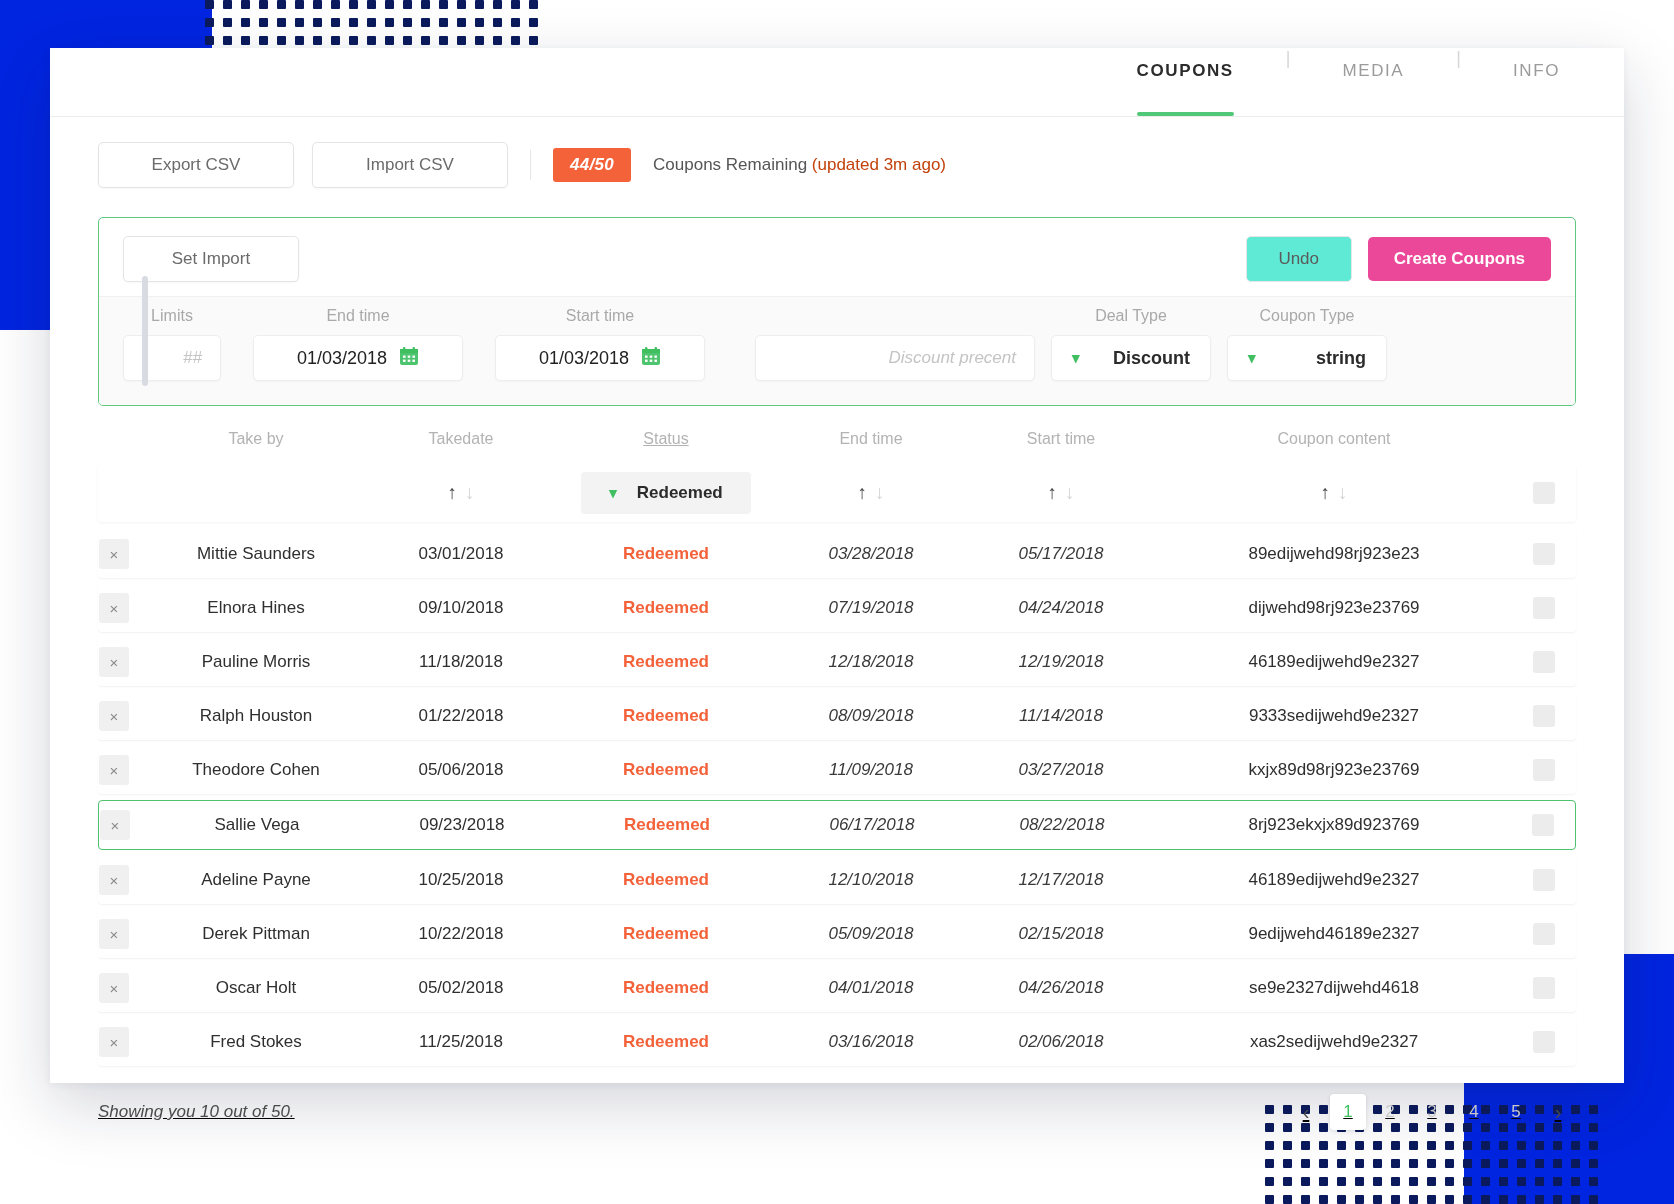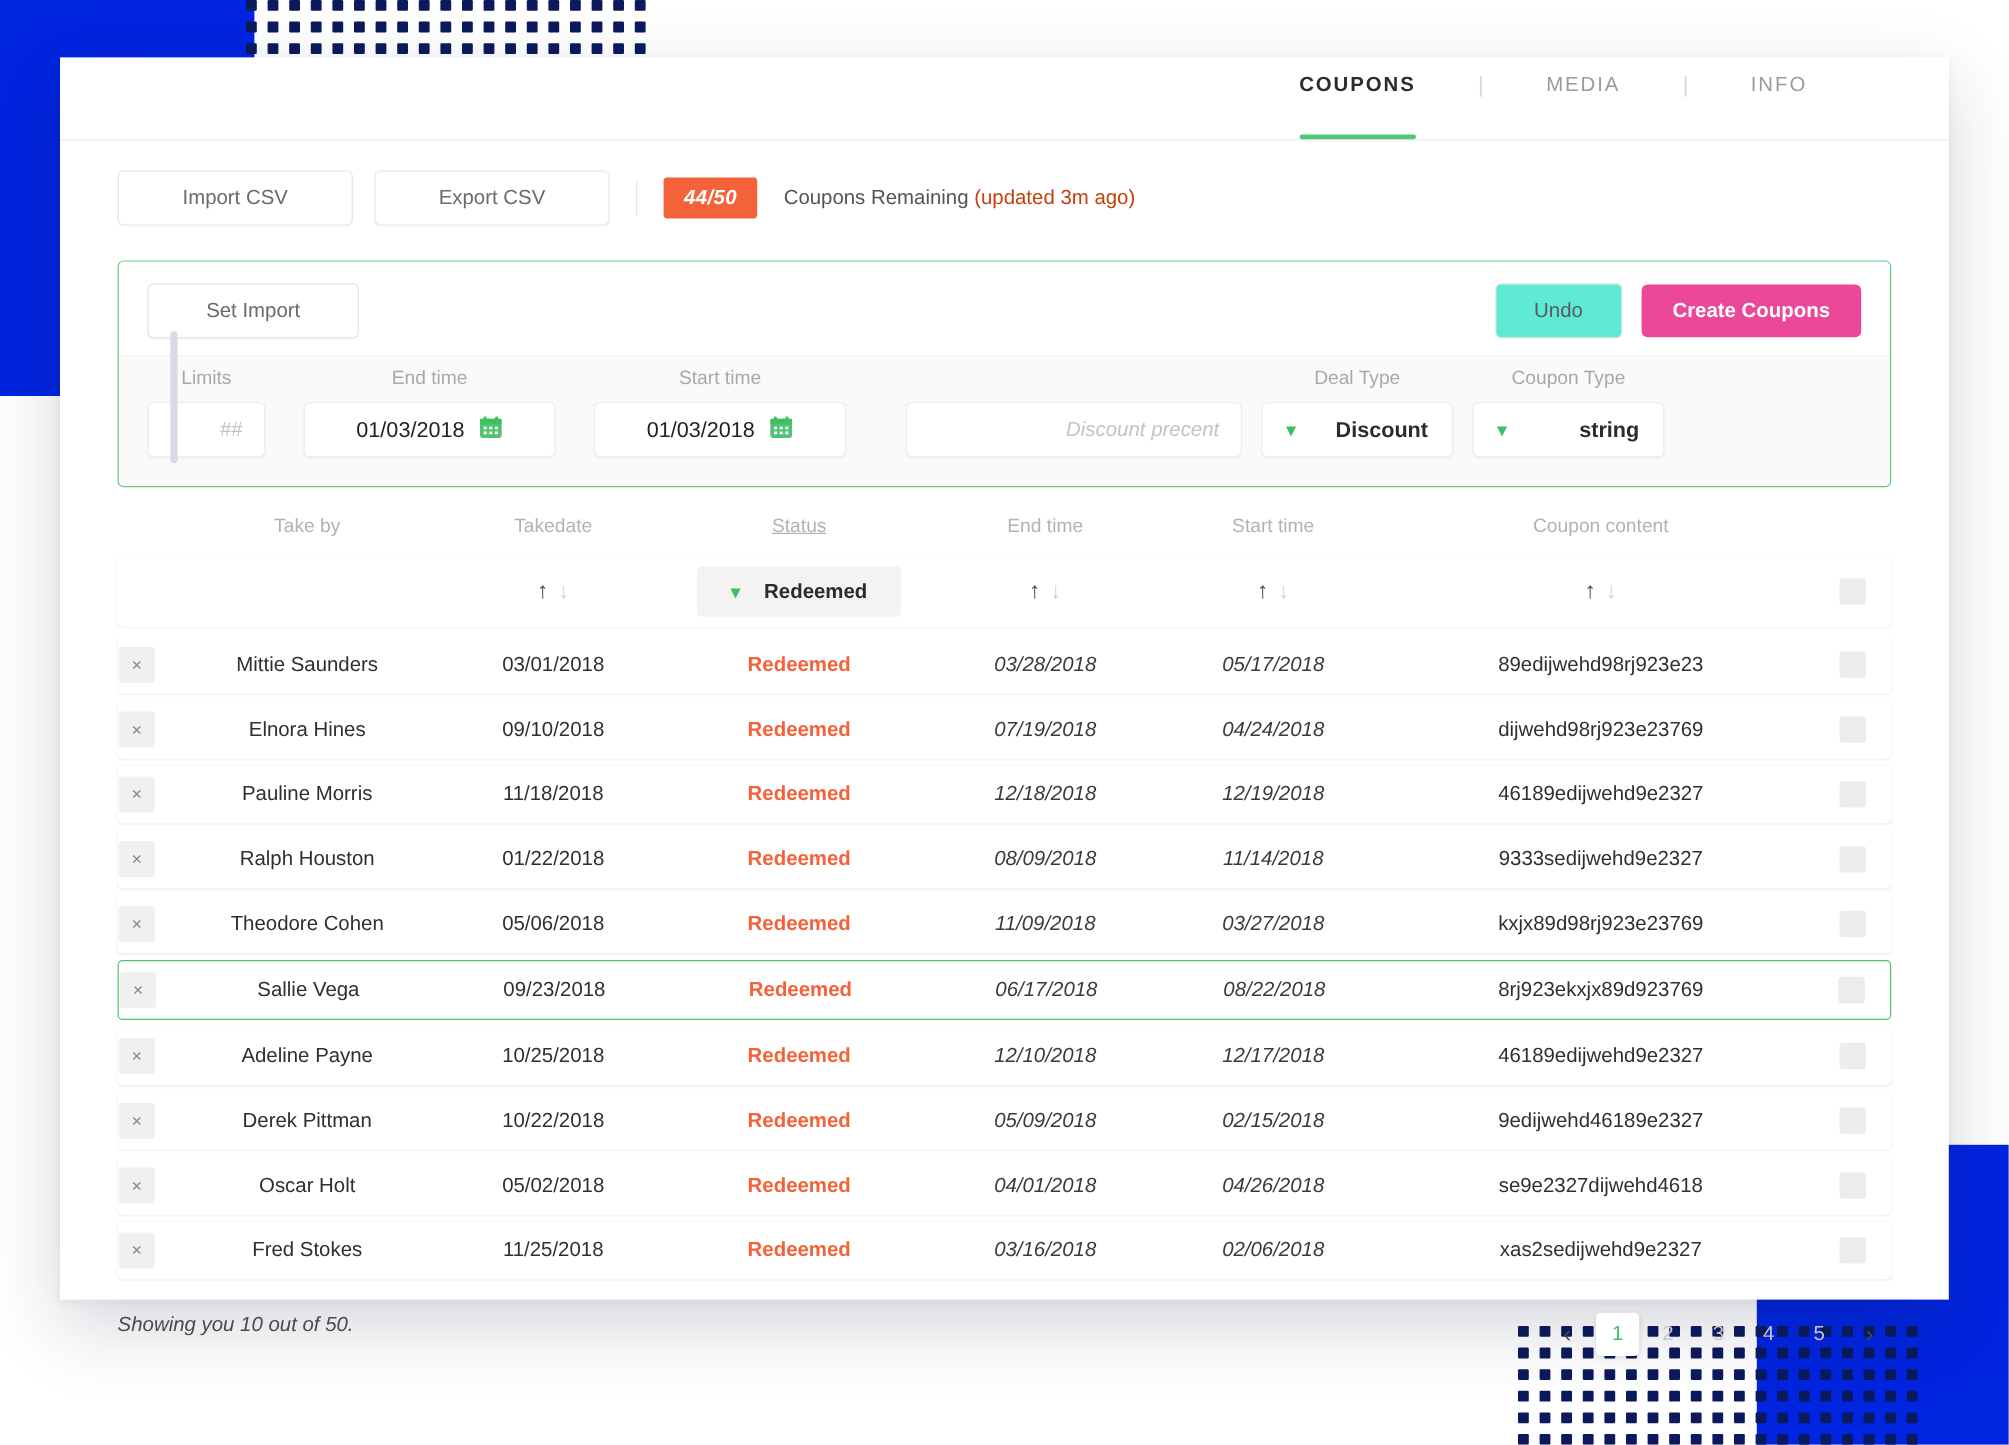--- a/index.html
+++ b/index.html
@@ -19,21 +19,21 @@
 
   
   .window{
     position:absolute;left:50px;top:48px;width:1574px;height:1035px;
     background:#ffffff;
     box-shadow:0 22px 60px rgba(20,30,60,.18), 0 2px 8px rgba(20,30,60,.06);
   }
   .scroll-track{position:absolute;left:92px;top:228px;width:6px;height:110px;background:#d8dbe2;border-radius:3px;}
 
   
-  .tabbar{height:68px;border-bottom:1px solid #ececec;display:flex;align-items:center;justify-content:flex-end;padding-right:118px;background:#fff;}
+  .tabbar{height:68px;border-bottom:1px solid #ececec;display:flex;justify-content:flex-end;padding-right:64px;background:#fff;}
   .tab{position:relative;font-size:17px;letter-spacing:1.6px;color:#9b9b9b;padding:0 0 22px 0;display:flex;align-items:center;height:68px;box-sizing:border-box;cursor:pointer;}
   .tab.active{color:#2c2c2c;font-weight:700;}
   .tab.active::after{content:"";position:absolute;left:0;right:0;bottom:0;height:4px;background:#50c878;border-radius:2px;}
   .tabsep{color:#d6d6d6;font-size:18px;margin:0 52px;padding-bottom:22px;}
 
   
   .body{padding:0 48px;}
 
   .toolbar{display:flex;align-items:center;height:96px;}
   .btn-outline{
@@ -122,21 +122,21 @@
   .h-x{width:48px;}
   .h-name{width:220px;text-align:center;}
   .h-take{width:190px;text-align:center;}
   .h-status{width:220px;text-align:center;text-decoration:underline;}
   .h-end{width:190px;text-align:center;}
   .h-start{width:190px;text-align:center;}
   .h-content{flex:1;text-align:center;}
   .h-chk{width:64px;}
 
   
-  .footer{display:flex;padding:22px 0 0 0;}
+  .footer{display:flex;align-items:center;padding:22px 0 0 0;text-decoration:underline;}
   .showing{font-size:17px;font-style:italic;color:#4a4a4a;}
   .pager{margin-left:auto;display:flex;align-items:center;gap:6px;}
   .pg{width:36px;height:36px;display:flex;align-items:center;justify-content:center;font-size:17px;color:#c9c9c9;border-radius:4px;cursor:pointer;}
   .pg.active{color:#3fbf5f;background:#fff;box-shadow:0 1px 4px rgba(0,0,0,.12);}
   .pg.arrow{color:#4a4a4a;font-size:20px;}
 </style>
 </head>
 <body>
 
 <div class="bg-blue-tl"></div>
@@ -368,24 +368,24 @@
     <div class="tabsep">|</div>
     <div class="tab">
         <span>INFO</span>
       </div>
   </div>
 
   <div class="body">
 
     <div class="toolbar">
       <div class="btn-outline">
+          <span>Export CSV</span>
+        </div>
+      <div class="btn-outline">
           <span>Import CSV</span>
-        </div>
-      <div class="btn-outline">
-          <span>Export CSV</span>
         </div>
       <div class="vline"></div>
       <div class="badge">44/50</div>
       <div class="remaining">
         <span>Coupons Remaining</span>
         <span class="muted">(updated 3m ago)</span>
       </div>
     </div>
 
     <div class="panel">

